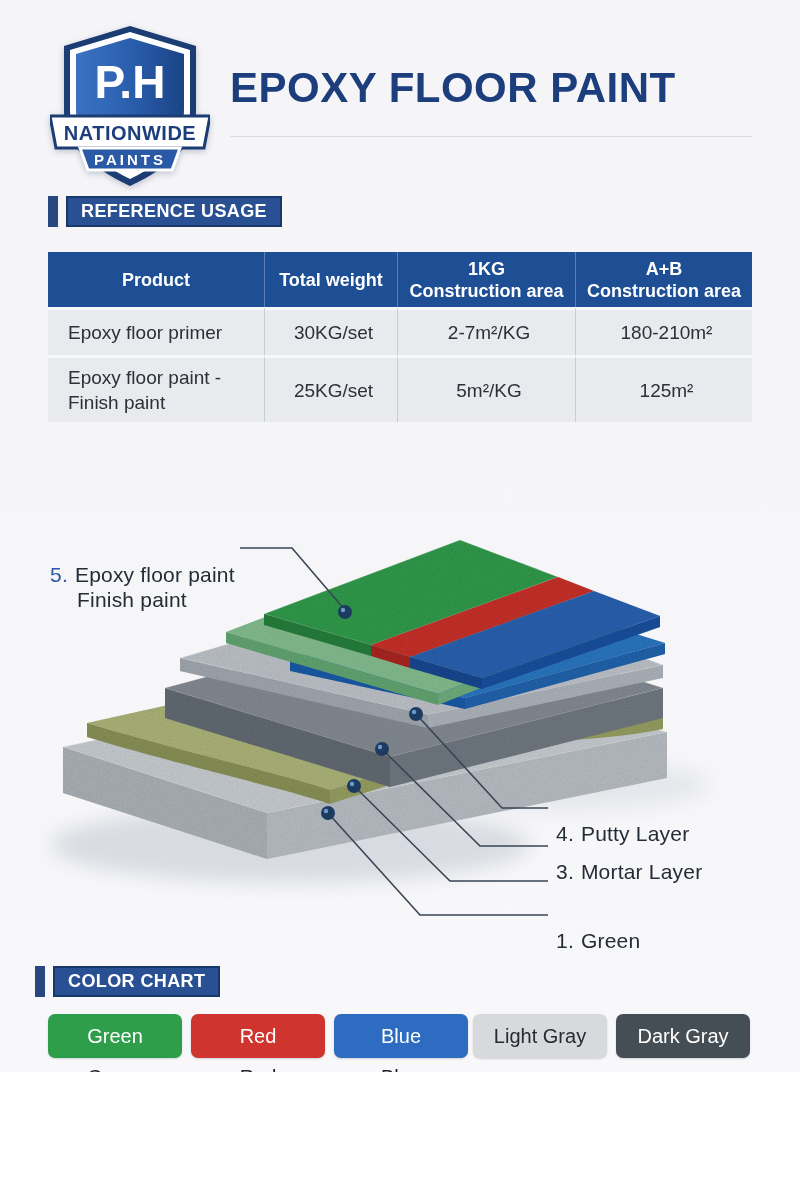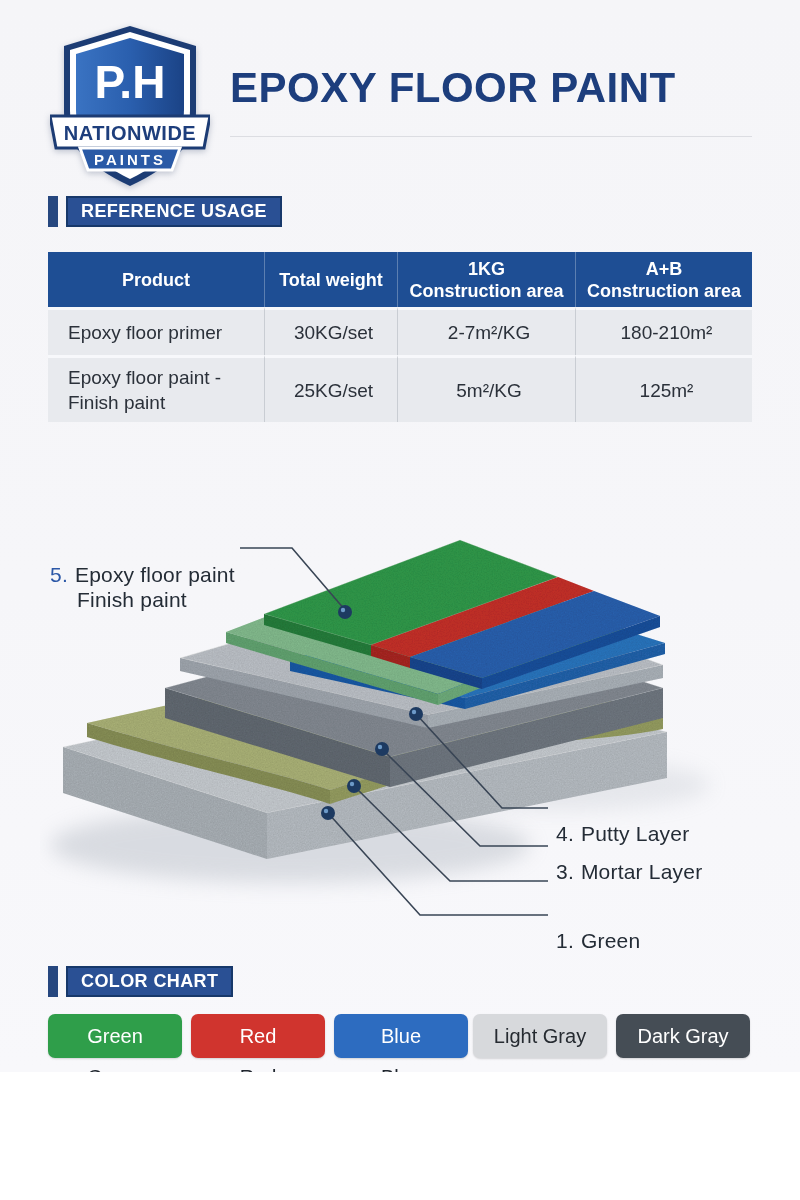--- a/index.html
+++ b/index.html
@@ -226,21 +226,21 @@
   <div class="callout" style="left:556px;top:796px;">
     <span class="num">4.</span><span>Putty Layer</span>
   </div>
   <div class="callout" style="left:556px;top:834px;">
     <span class="num">3.</span><span>Mortar Layer</span>
   </div>
   <div class="callout" style="left:556px;top:903px;">
     <span class="num">1.</span><span>Green</span>
   </div>
 
-  <div class="sec" style="left:48px;top:966px;border-radius:15px;">
+  <div class="sec" style="left:35px;top:966px;border-radius:15px;">
     <div class="sec-bar"></div>
     <div class="sec-badge">COLOR CHART</div>
   </div>
 
   <div class="swatch" style="left: 48px; background: rgb(47, 158, 74); color: rgb(255, 255, 255);">Green</div>
   <div class="swatch" style="left: 191px; background: rgb(208, 52, 46); color: rgb(255, 255, 255);">Red</div>
   <div class="swatch" style="left: 334px; background: rgb(45, 108, 192); color: rgb(255, 255, 255);">Blue</div>
   <div class="swatch" style="left: 473px; background: rgb(215, 217, 220); color: rgb(38, 43, 49);">Light Gray</div>
   <div class="swatch" style="left: 616px; background: rgb(69, 77, 85); color: rgb(255, 255, 255);">Dark Gray</div>
 

